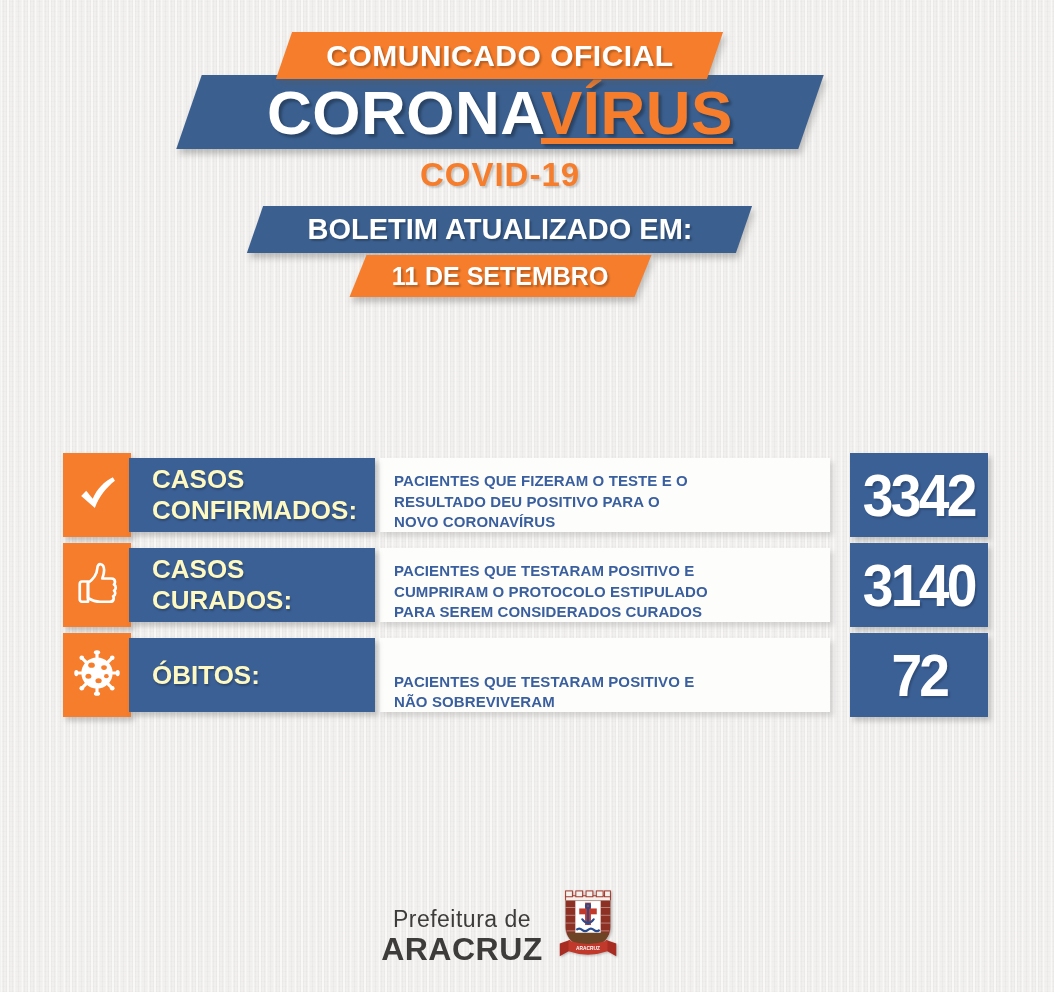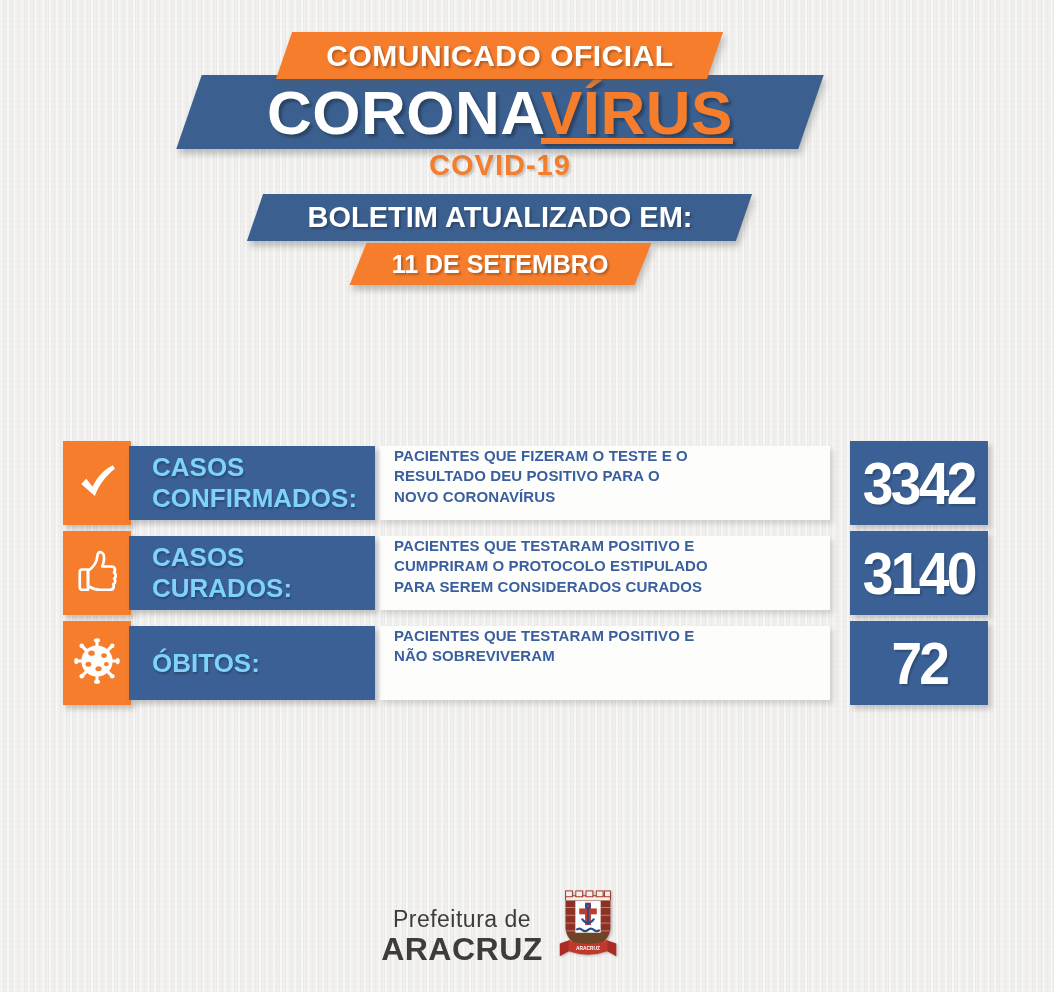--- a/index.html
+++ b/index.html
@@ -40,21 +40,22 @@
   }
   .banner-title { height:74px; padding:0 78px; margin-top:-4px; }
   .banner-title::before { background:var(--blue); }
   .banner-title .txt {
     font-size:62px; font-weight:800; letter-spacing:0.5px; white-space:nowrap;
     text-shadow:3px 3px 3px rgba(0,0,0,0.3);
   }
   .banner-title .t-white { color:#ffffff; }
   .banner-title .t-orange { color:var(--orange);text-decoration:underline; }
   .covid {
-    color:var(--orange); font-size:29px; font-weight:800; letter-spacing:1px;
+    margin-top:7px;
+    color:var(--orange); font-size:33px; font-weight:800; letter-spacing:1px;
     text-shadow:2px 2px 2px rgba(0,0,0,0.18);
   }
   .banner-boletim { height:47px; padding:4px 52px; margin-top:12px; }
   .banner-boletim::before { background:var(--blue); }
   .banner-boletim .txt {
     color:#fff; font-size:29px; font-weight:800; white-space:nowrap;
     text-shadow:2px 2px 2px rgba(0,0,0,0.25);
   }
   .banner-date { height:42px; padding:12px 34px; margin-top:2px; }
   .banner-date::before { background:var(--orange); transform:skewX(-22deg); }
@@ -74,28 +75,28 @@
   }
   .label-box {
     flex:none; width:246px; height:74px;
     background:var(--rowblue);
     margin-left:-2px; z-index:1;
     display:flex; align-items:center;
     padding-left:23px;
     box-shadow:3px 4px 5px rgba(90,90,90,0.3);
   }
   .label-box .txt {
-    color:#7dd3fc; font-size:26px; font-weight:800; line-height:1.18;
+    color:#fef9c3; font-size:26px; font-weight:800; line-height:1.18;
     text-shadow:1px 2px 2px rgba(0,0,0,0.25);
   }
   .desc-box {
     flex:1; height:74px;
     background:#fdfdfc;
     margin-left:5px;
-    display:flex; align-items:flex-start;
+    display:flex; align-items:flex-end;
     padding-left:14px;
     box-shadow:3px 4px 5px rgba(120,120,120,0.25);
   }
   .desc-box .txt {
     color:var(--desctext); font-size:15px; font-weight:700; line-height:1.35;
     white-space:pre-line; letter-spacing:0.1px;
   }
   .value-box {
     flex:none; width:138px; height:84px;
     background:var(--rowblue);

